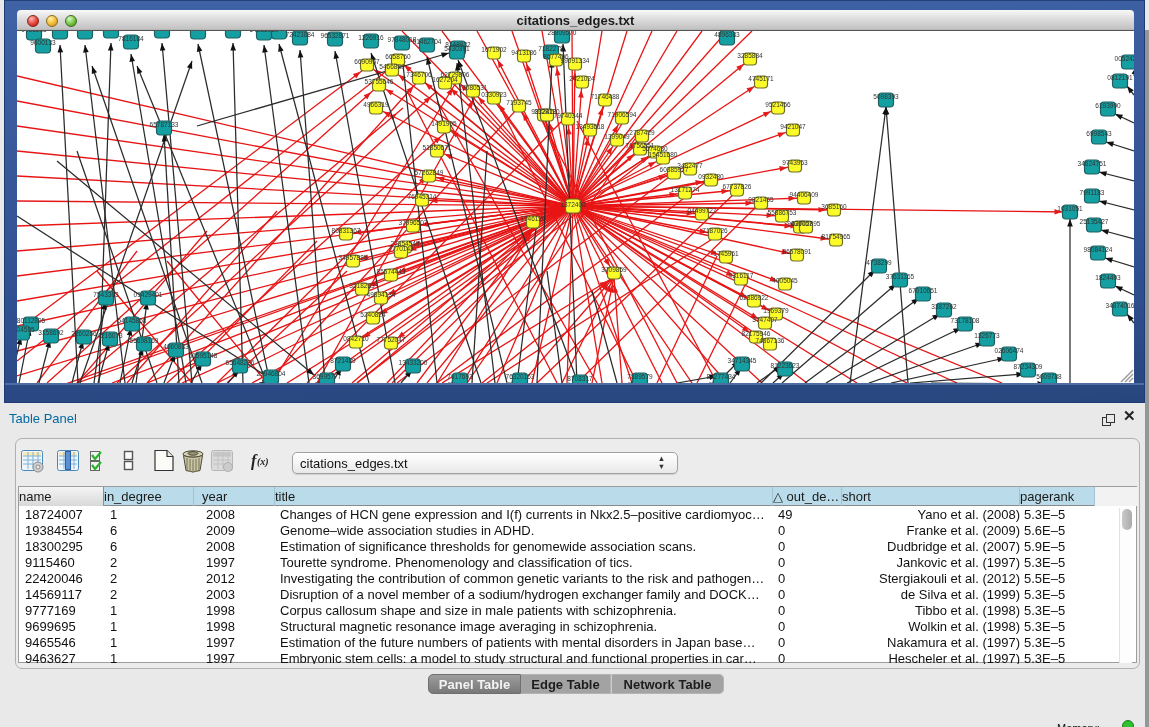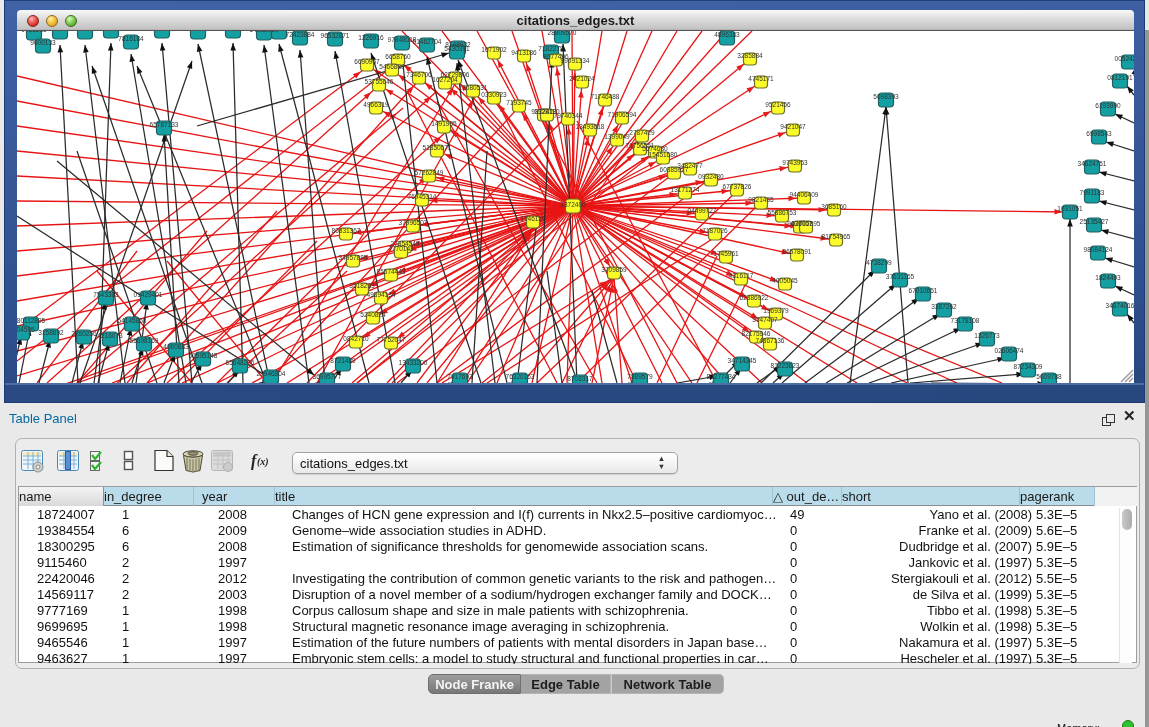--- a/index.html
+++ b/index.html
@@ -32,21 +32,21 @@
 #thead{position:absolute;left:0;top:0;width:100%;height:19px;background:#badcea;border-bottom:1px solid #8a8a8a}
 .th{position:absolute;top:0;height:19px;font-size:13px;color:#1a1a1a;padding-top:2px;border-right:1px solid #9fc3d2}
 #th0{left:0;width:85px;background:linear-gradient(#f5f5f5,#d8d8d8);border-right:1px solid #909090}
 #th1{left:85px;width:90px}
 #th2{left:183px;width:73px}
 #th3{left:256px;width:498px}
 #th4{left:754px;width:69px}
 #th5{left:823px;width:178px}
 #th6{left:1001px;width:75px}
 #thr{left:1076px;width:43px;background:#f2f2f2;border-right:none}
-#tbody{position:absolute;left:12px;top:20px;width:1076px;height:157px;overflow:hidden}
+#tbody{position:absolute;left:0;top:20px;width:1076px;height:157px;overflow:hidden}
 .tr{position:relative;height:16px;white-space:nowrap}
 .tr div{position:absolute;top:0;overflow:hidden;height:16px}
 .c0{left:6px;width:80px}.c1{left:91px;width:90px}.c2{left:187px;width:68px}
 .c3{left:261px;width:494px}.c4{left:759px;width:64px}
 .c5{left:823px;width:178px;text-align:right}.c6{left:1005px;width:70px}
 #sbar{position:absolute;right:4px;top:21px;width:13px;height:155px;background:#fdfdfd;border-left:1px solid #e2e2e2}
 #sthumb{position:absolute;left:1.5px;top:1px;width:10px;height:21px;background:linear-gradient(90deg,#c9c9c9,#ababab);border-radius:5px}
 
 #tabs{position:absolute;left:428px;top:271px;height:20px;font-size:13px;font-weight:bold}
 .tab{position:absolute;top:0;height:20px;text-align:center;padding-top:2px;background:#a3a3a3;border:1px solid #b4b4b4;color:#1d1d1d}
@@ -873,20 +873,21 @@
               <div class="c2">2008</div>
               <div class="c3">Estimation of significance thresholds for genomewide association scans.</div>
               <div class="c4">0</div>
               <div class="c5">Dudbridge et al. (2007)</div>
               <div class="c6">5.9E–5</div>
             </div>
             <div class="tr">
               <div class="c0">9115460</div>
               <div class="c1">2</div>
               <div class="c2">1997</div>
+              <div class="c3">Tourette syndrome. Phenomenology and classification of tics.</div>
               <div class="c4">0</div>
               <div class="c5">Jankovic et al. (1997)</div>
               <div class="c6">5.3E–5</div>
             </div>
             <div class="tr">
               <div class="c0">22420046</div>
               <div class="c1">2</div>
               <div class="c2">2012</div>
               <div class="c3">Investigating the contribution of common genetic variants to the risk and pathogen…</div>
               <div class="c4">0</div>
@@ -938,21 +939,21 @@
               <div class="c5">Hescheler et al. (1997)</div>
               <div class="c6">5.3E–5</div>
             </div>
           </div>
         <div id="sbar">
             <div id="sthumb"></div>
           </div>
       </div>
     </div>
     <div id="tabs">
-      <div class="tab" id="tab0">Node Franke</div>
+      <div class="tab" id="tab0">Panel Table</div>
       <div class="tab" id="tab1">Edge Table</div>
       <div class="tab" id="tab2">Network Table</div>
     </div>
   </div>
   <div id="membar">
       <span id="memtxt">Memory: OK</span>
       <div id="memdot"></div>
     </div>
   <div id="rightstrip"></div>
 </div>

